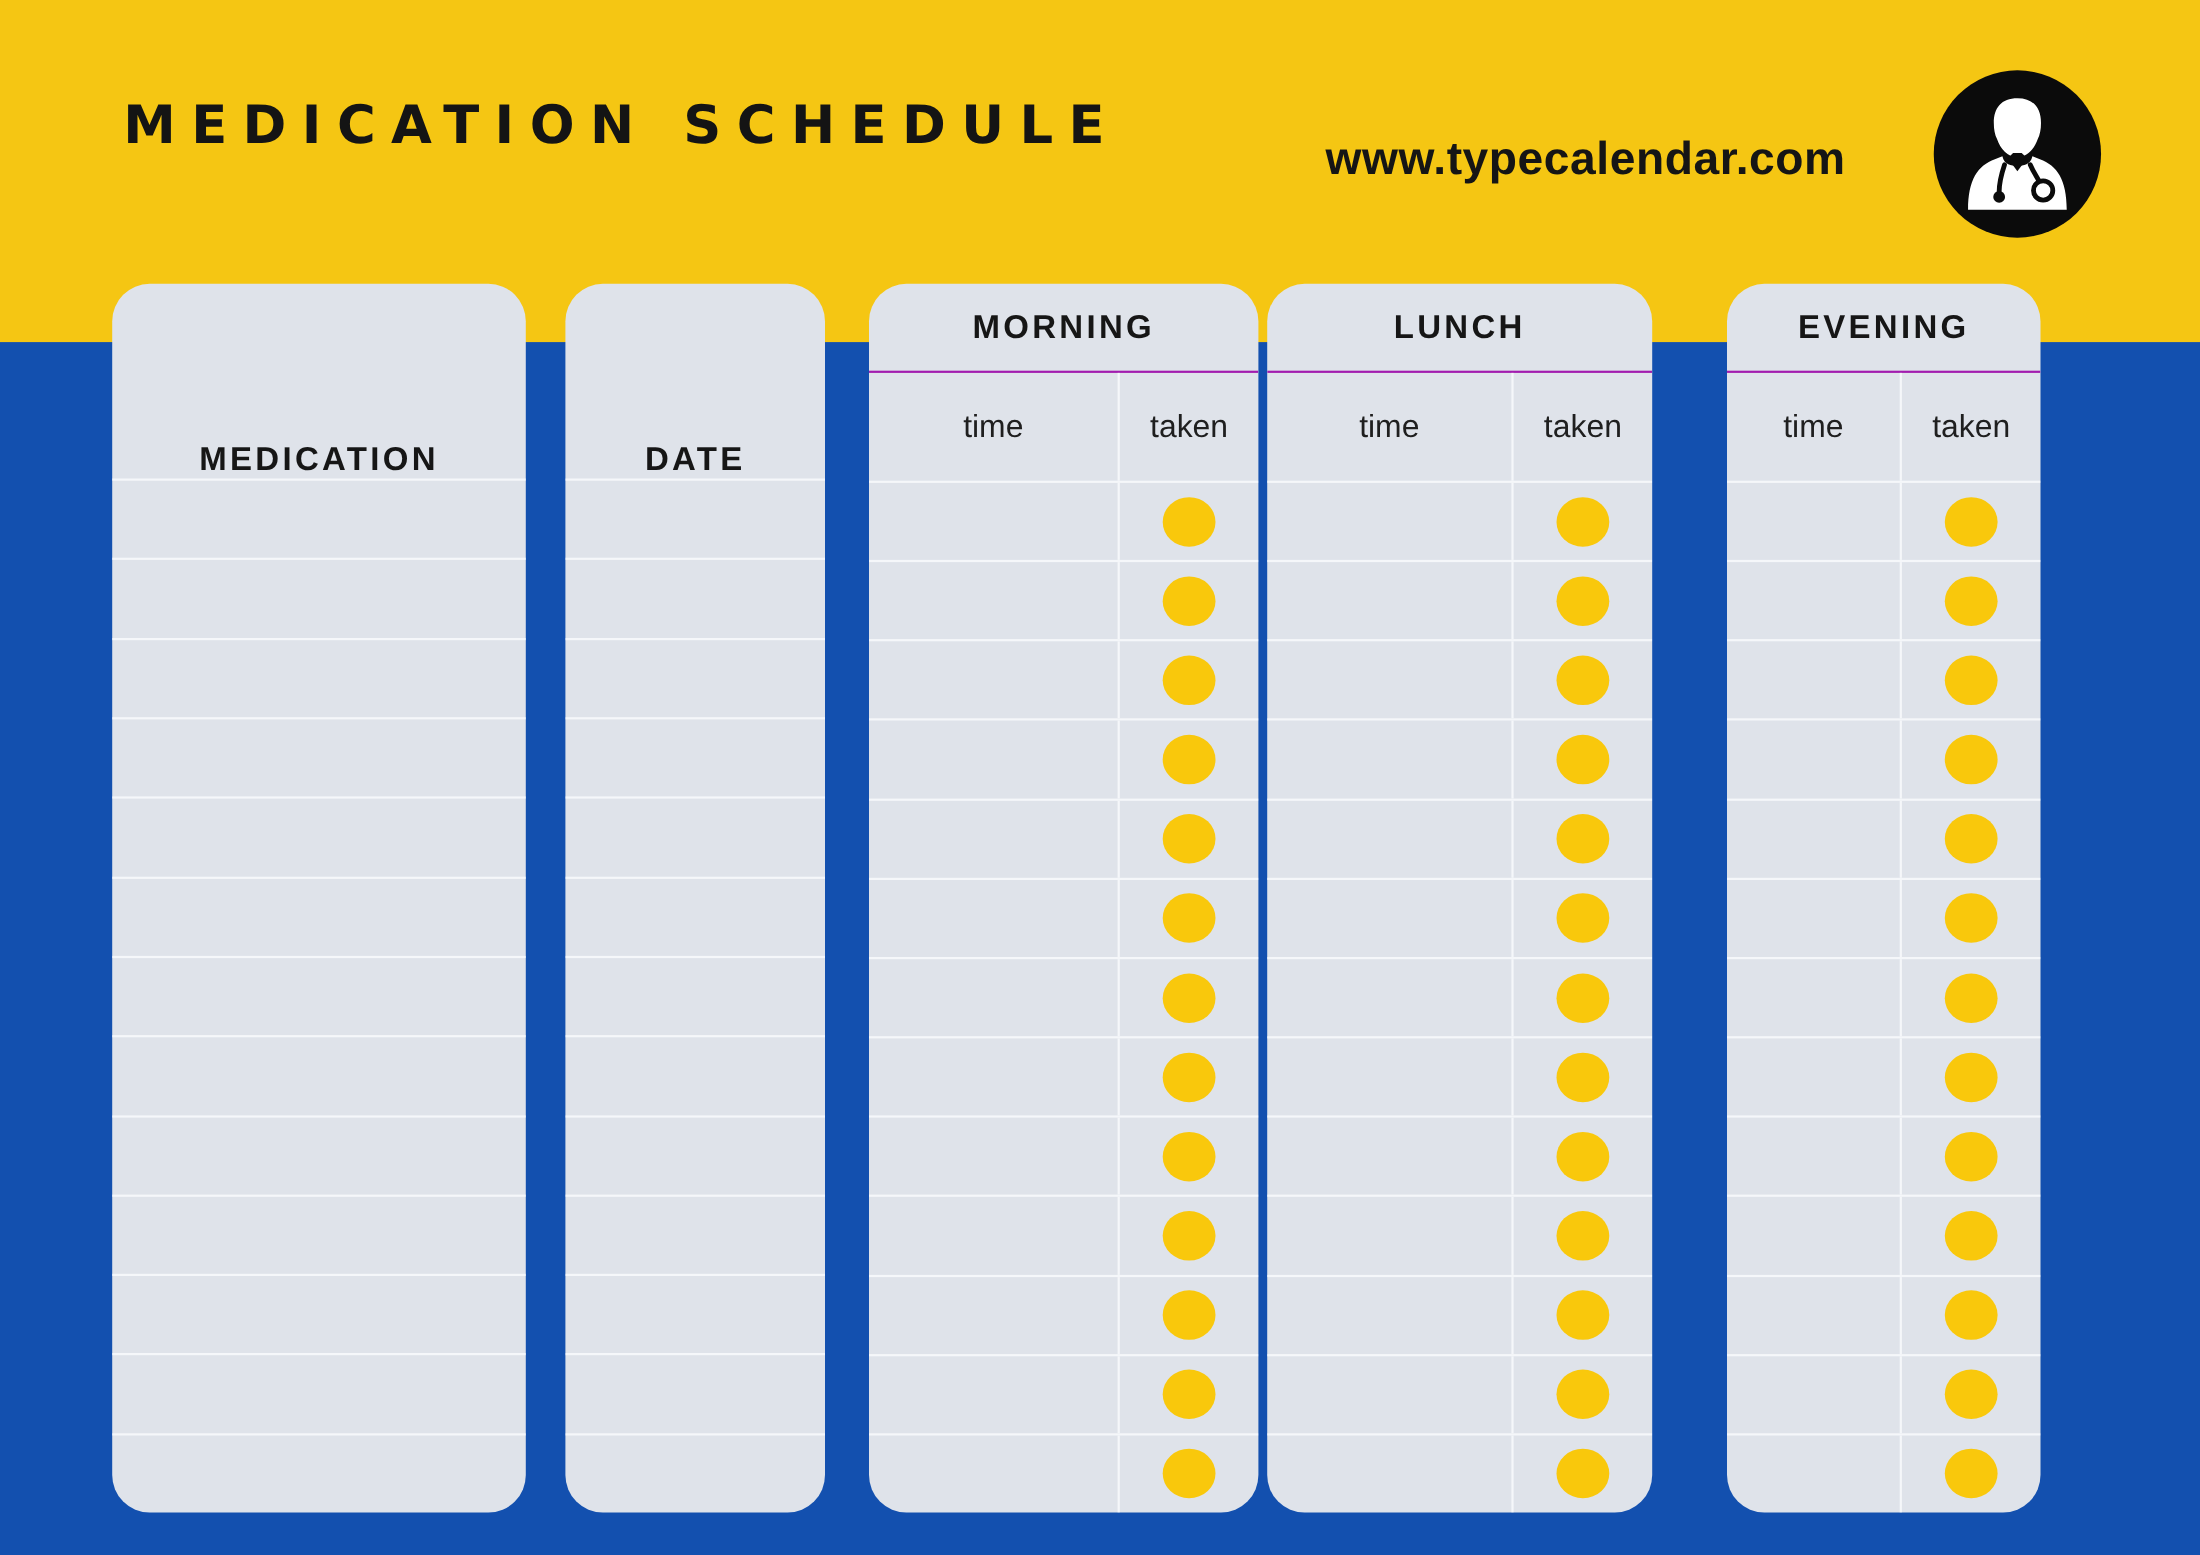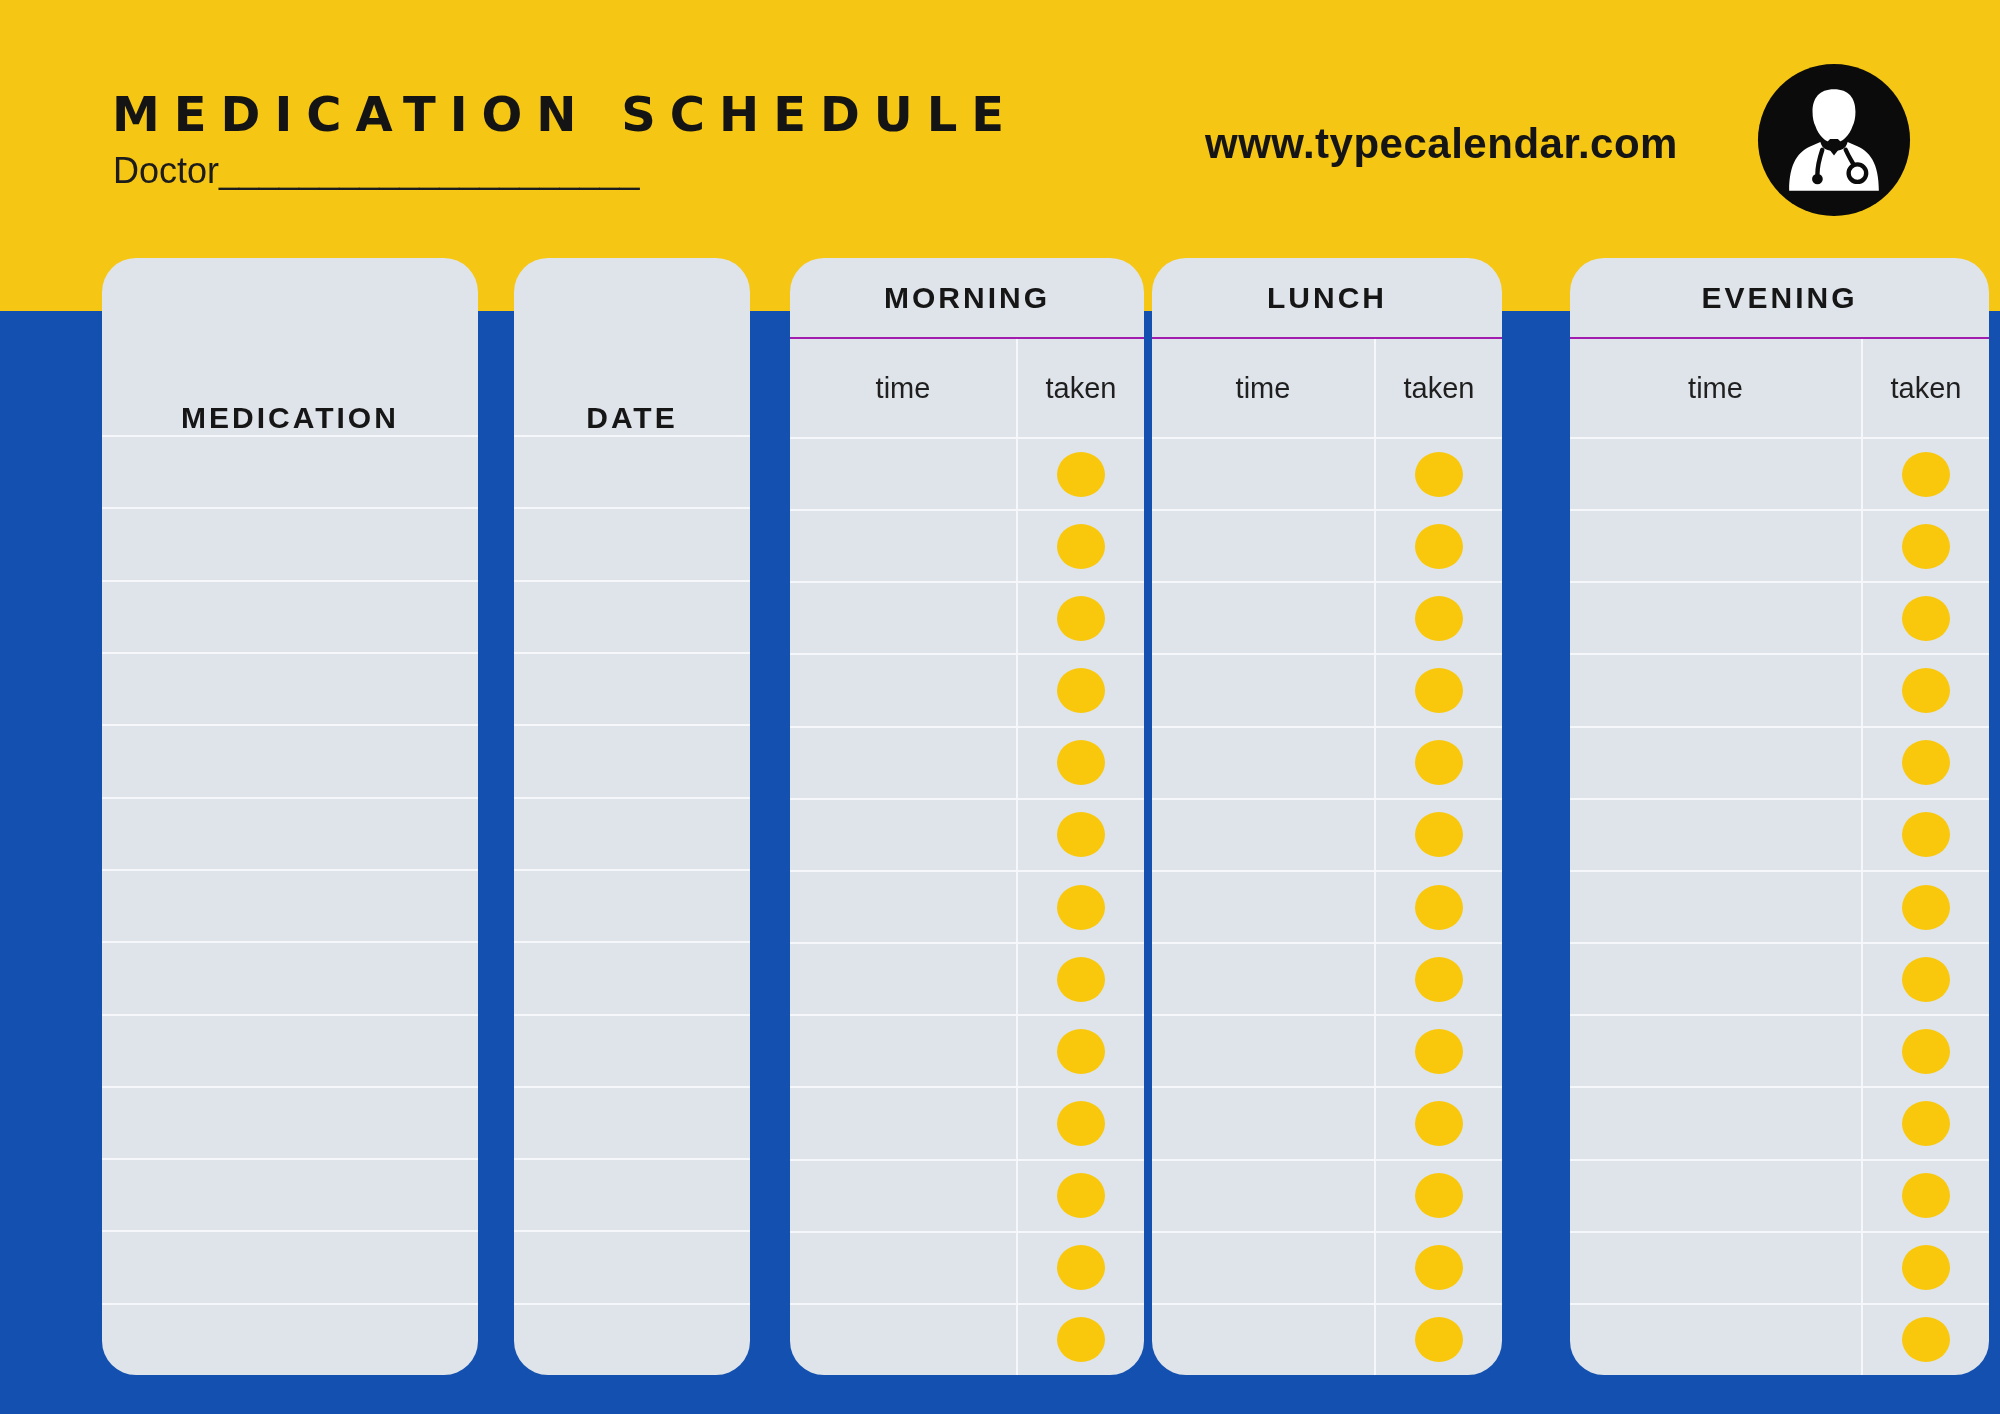--- a/index.html
+++ b/index.html
@@ -29,21 +29,21 @@
   
   .card{
     position:absolute; top:258px; height:1117px;
     background:#DFE3EA; border-radius:34px; overflow:hidden;
     display:flex; flex-direction:column;
   }
   .c-med    {left:102px;  width:376px;}
   .c-date   {left:514px;  width:236px;}
   .c-morning{left:790px;  width:354px;}
   .c-lunch  {left:1152px; width:350px;}
-  .c-evening{left:1570px; width:419px;}
+  .c-evening{left:1570px; width:285px;}
 
   .card-header{
     flex:none; display:flex; align-items:center; justify-content:center;
   }
   .plain .card-header{height:177px; align-items:flex-end; padding-top:26px; box-sizing:border-box;}
   .timed .card-header{height:79px;}
   .card-header .col-label{
     font-weight:700; font-size:30px; letter-spacing:3px; color:#161616;
   }
   .subheader{
@@ -75,21 +75,20 @@
     background:#F9C80C;
   }
 </style>
 </head>
 <body>
 
 <div class="page">
 
   <header class="banner">
     <h1 class="title">MEDICATION SCHEDULE</h1>
-    <div class="doctor-line">Doctor_____________________</div>
     <div class="website">www.typecalendar.com</div>
     <div class="logo">
       <svg viewBox="0 0 160 160" aria-hidden="true">
         <circle cx="80" cy="80" r="78" fill="#0B0B0B"></circle>
         <path d="M80 28 c-15 0 -22 9 -22 23 c0 6 1 11 3 15 c3 9 10 17 19 17 c9 0 16 -8 19 -17 c2 -4 3 -9 3 -15 c0 -14 -7 -23 -22 -23 z" fill="#FFFFFF"></path>
         <path d="M34 132 c0 -28 9 -41 25 -47 l7 -3 c2 8 8 9 14 9 c6 0 12 -1 14 -9 l7 3 c16 6 25 19 25 47 z" fill="#FFFFFF"></path>
         <path d="M71 84 l9 12 l9 -12 l-5 -5 h-8 z" fill="#0B0B0B"></path>
         <path d="M68 90 c-3 9 -5 17 -5 25" stroke="#0B0B0B" stroke-width="4.5" fill="none" stroke-linecap="round"></path>
         <circle cx="63" cy="120" r="5.5" fill="#0B0B0B"></circle>
         <path d="M92 90 c3 7 6 11 8 15" stroke="#0B0B0B" stroke-width="4.5" fill="none" stroke-linecap="round"></path>

